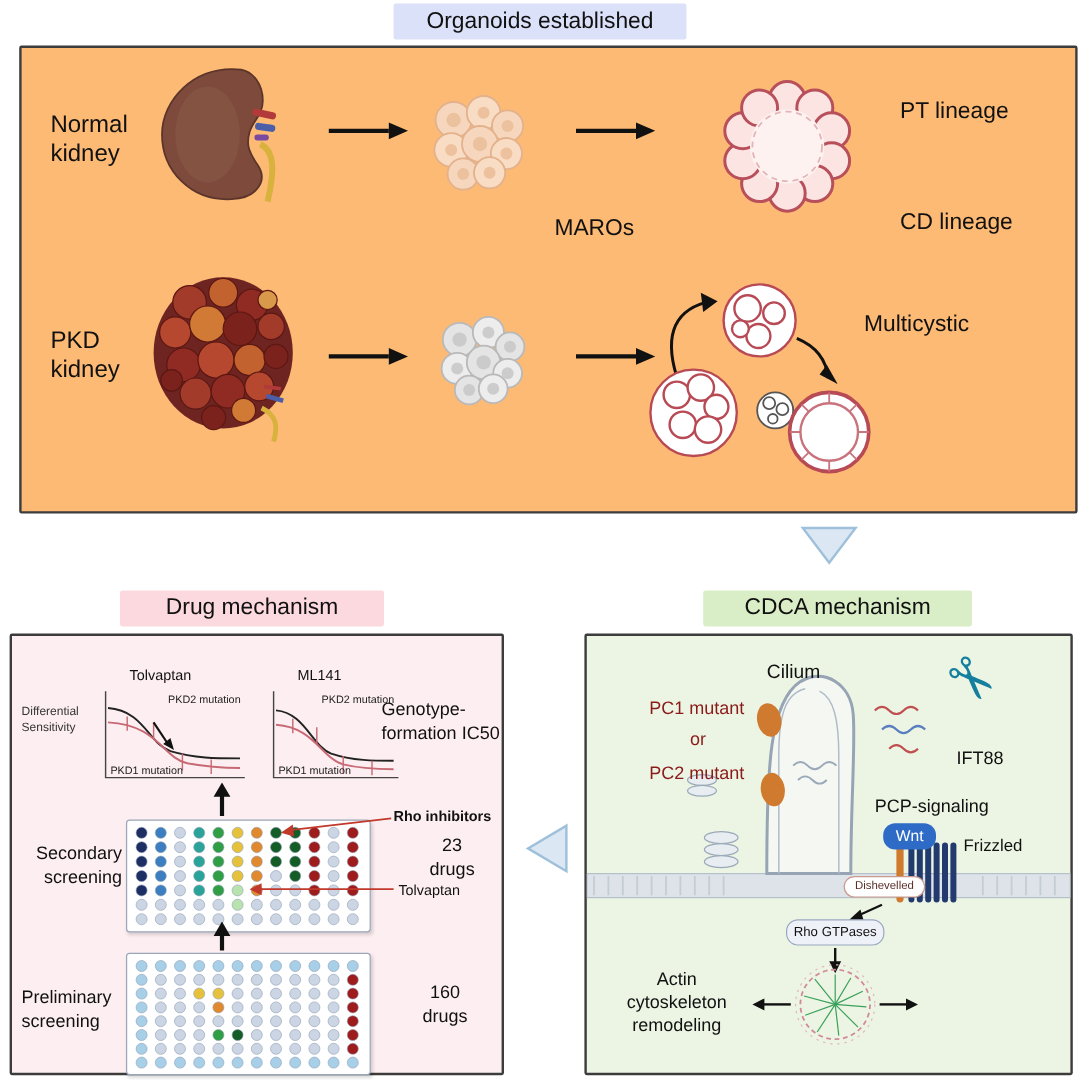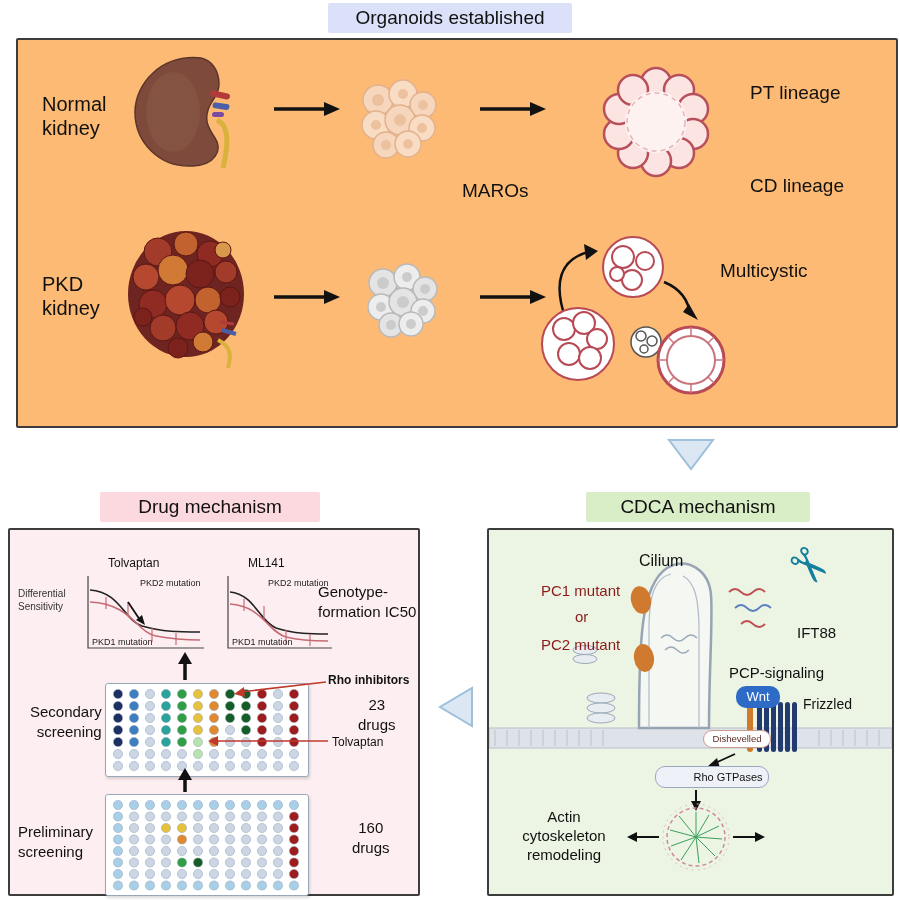--- a/index.html
+++ b/index.html
@@ -600,20 +600,20 @@
     <div class="abs" style="left:86px;top:78px;font-size:15px;color:#8b1a1a;">or</div>
     <div class="abs" style="left:52px;top:106px;font-size:15px;color:#8b1a1a;">PC2 mutant</div>
 
     <div class="abs" style="left:300px;top:8px;font-size:48px;color:#157f9e;transform:rotate(45deg);">✂</div>
     <div class="abs" style="left:308px;top:94px;font-size:15px;">IFT88</div>
 
     <div class="abs" style="left:240px;top:134px;font-size:15px;">PCP-signaling</div>
     <div class="pill" style="left:247px;top:156px;width:44px;height:22px;line-height:22px;background:#2e6bc6;color:#fff;font-size:13px;">Wnt</div>
     <div class="abs" style="left:314px;top:166px;font-size:14px;">Frizzled</div>
     <div class="pill" style="left:214px;top:200px;width:66px;height:16px;line-height:16px;background:#ffffff;border:1px solid #cc9a8d;font-size:9.5px;color:#5a2d24;">Dishevelled</div>
-    <div class="pill" style="left:166px;top:236px;width:80px;height:20px;line-height:20px;background:#eef1f8;border:1px solid #9aa7c0;font-size:11px;padding-left:32px;">Rho GTPases</div>
+    <div class="pill" style="left:166px;top:236px;width:80px;height:20px;line-height:20px;background:#eef1f8;border:1px solid #9aa7c0;font-size:11px;">Rho GTPases</div>
 
     <div class="abs pre" style="left:14px;top:278px;width:122px;text-align:center;font-size:15px;line-height:1.25;">Actin
 cytoskeleton
 remodeling</div>
   </div>
 
 </div>
 
 </body></html>

